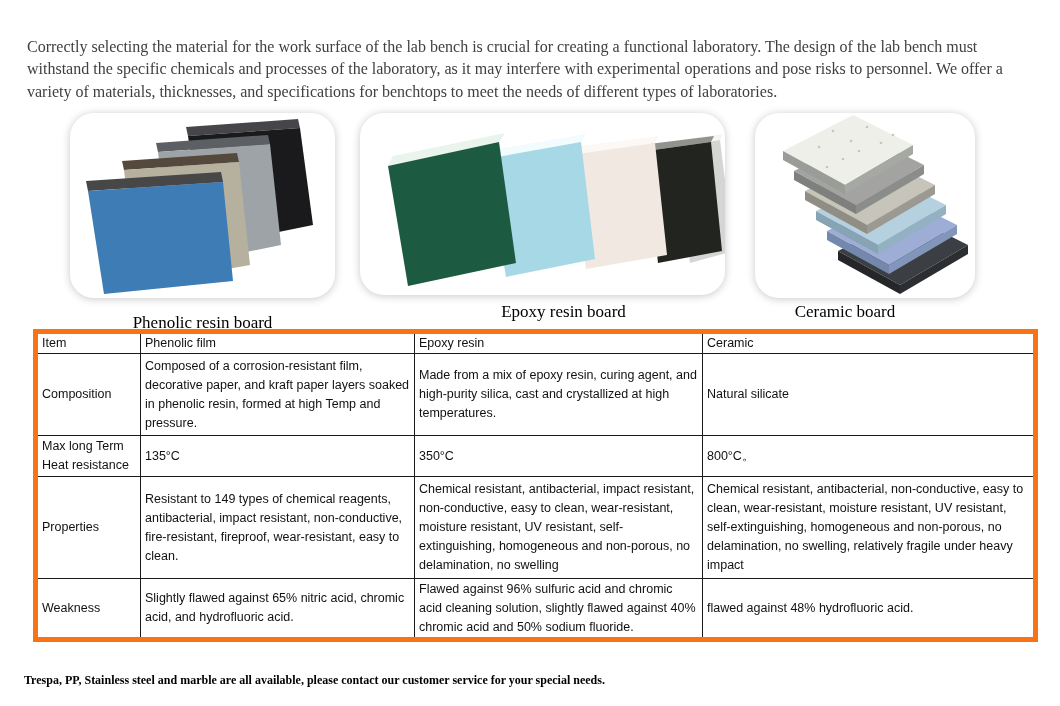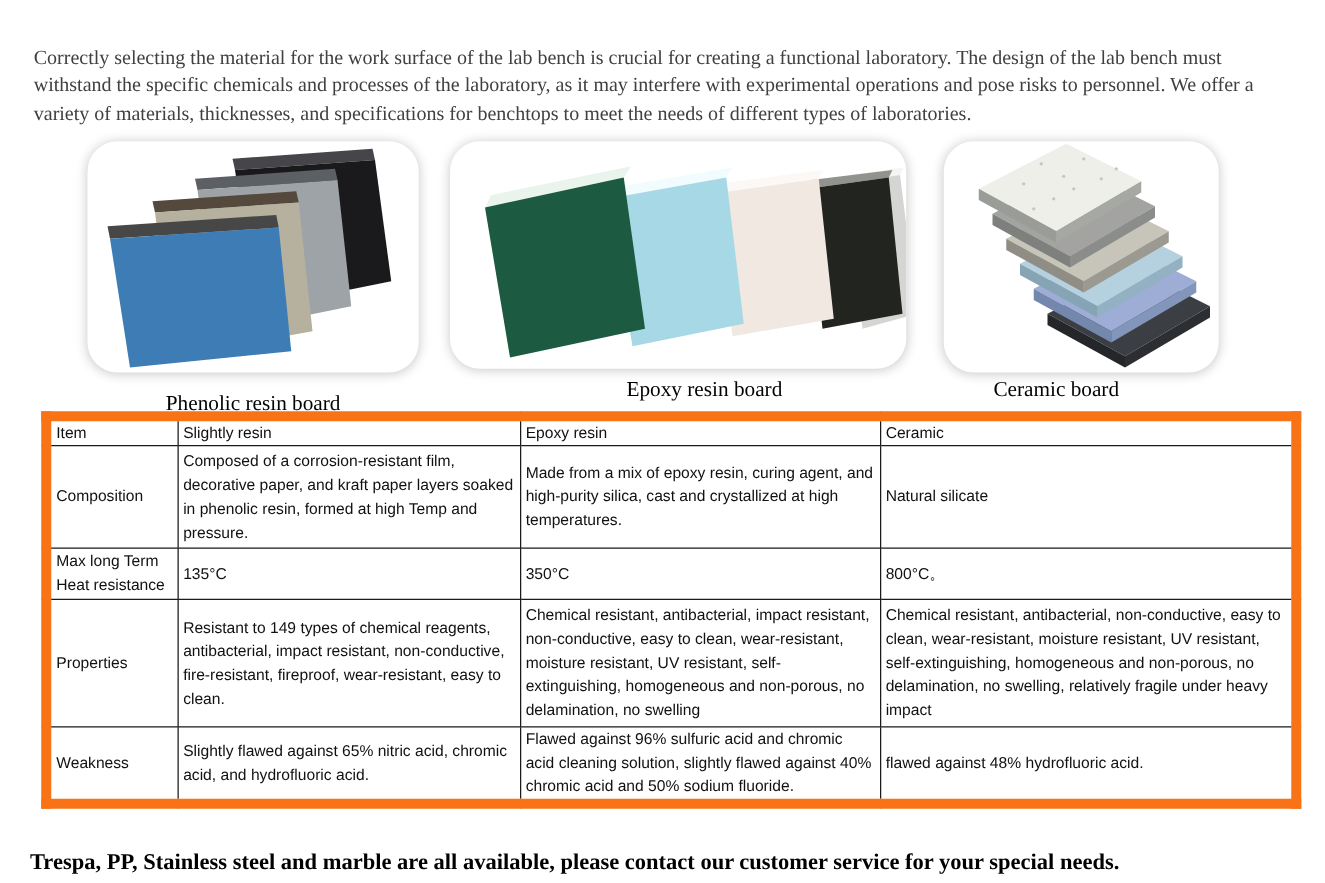--- a/index.html
+++ b/index.html
@@ -23,37 +23,37 @@
   .caption{
     position:absolute;top:302px;text-align:center;
     font-size:17px;color:#000;
   }
   #caption-phenolic{left:70px;width:265px;margin-top:11px;}
   #caption-epoxy{left:381px;width:365px;}
   #caption-ceramic{left:735px;width:220px;}
   table.compare{
     position:absolute;left:33px;top:329px;width:1000px;
     border-collapse:collapse;table-layout:fixed;
-    border:8px solid #f97316;
+    border:5px solid #f97316;
     font-family:"Liberation Sans", sans-serif;
     font-size:12.5px;line-height:19px;color:#111;
   }
   table.compare td{
     border:1px solid #1a1a1a;padding:0 4px;vertical-align:middle;
     overflow:hidden;
   }
   tr.r-head{height:21px;}
   tr.r-comp{height:82px;}
   tr.r-heat{height:41px;}
   tr.r-prop{height:102px;}
   tr.r-weak{height:61px;}
   tr.r-thick{height:22px;}
   .footer-note{
     position:absolute;left:24px;top:661px;width:1010px;
-    font-size:18px;font-weight:bold;color:#000;
+    font-size:12px;font-weight:bold;color:#000;
     font-family:"Liberation Serif", serif;
   }
 </style>
 </head>
 <body>
 
 <p class="intro">Correctly selecting the material for the work surface of the lab bench is crucial for creating a functional laboratory. The design of the lab bench must withstand the specific chemicals and processes of the laboratory, as it may interfere with experimental operations and pose risks to personnel. We offer a variety of materials, thicknesses, and specifications for benchtops to meet the needs of different types of laboratories.</p>
 
 <div class="card" id="card-phenolic">
   <svg width="265" height="185" viewBox="0 0 265 185">
@@ -154,21 +154,21 @@
 <table class="compare">
   <colgroup>
     <col style="width:105px">
       <col style="width:274px">
       <col style="width:288px">
       <col style="width:333px">
   </colgroup>
   <tbody>
     <tr class="r-head">
       <td>Item</td>
-      <td>Slightly resin</td>
+      <td>Phenolic film</td>
       <td>Epoxy resin</td>
       <td>Ceramic</td>
     </tr>
     <tr class="r-comp">
       <td>Composition</td>
       <td>Composed of a corrosion-resistant film, decorative paper, and kraft paper layers soaked in phenolic resin, formed at high Temp and pressure.</td>
       <td>Made from a mix of epoxy resin, curing agent, and high-purity silica, cast and crystallized at high temperatures.</td>
       <td>Natural silicate</td>
     </tr>
     <tr class="r-heat">

